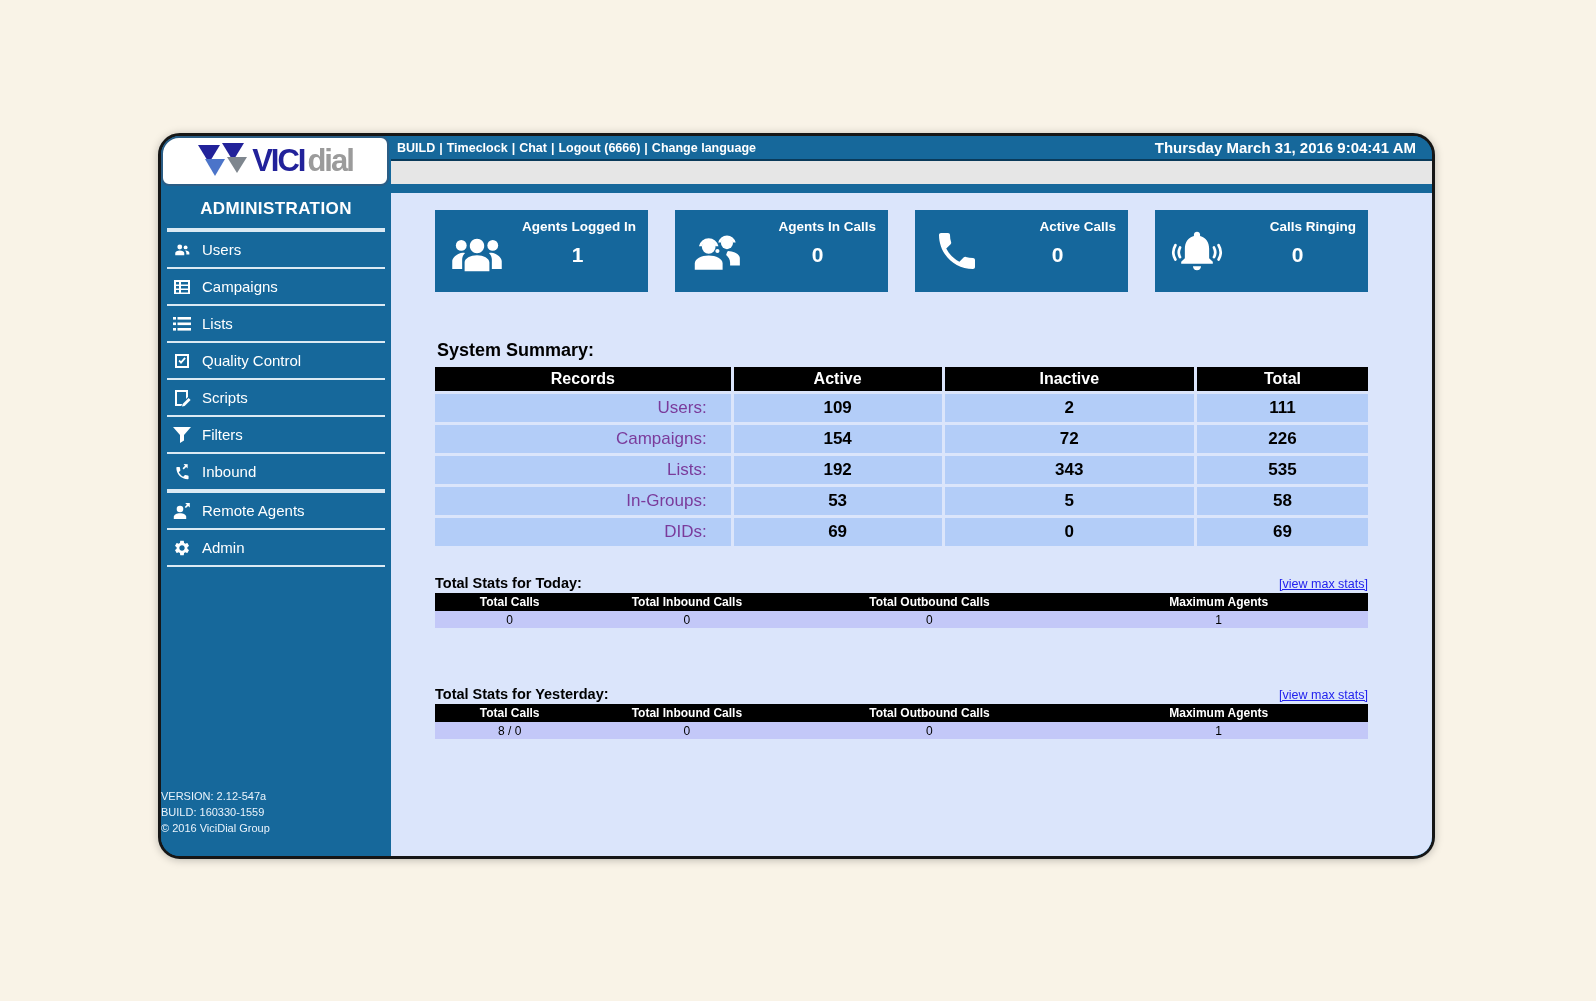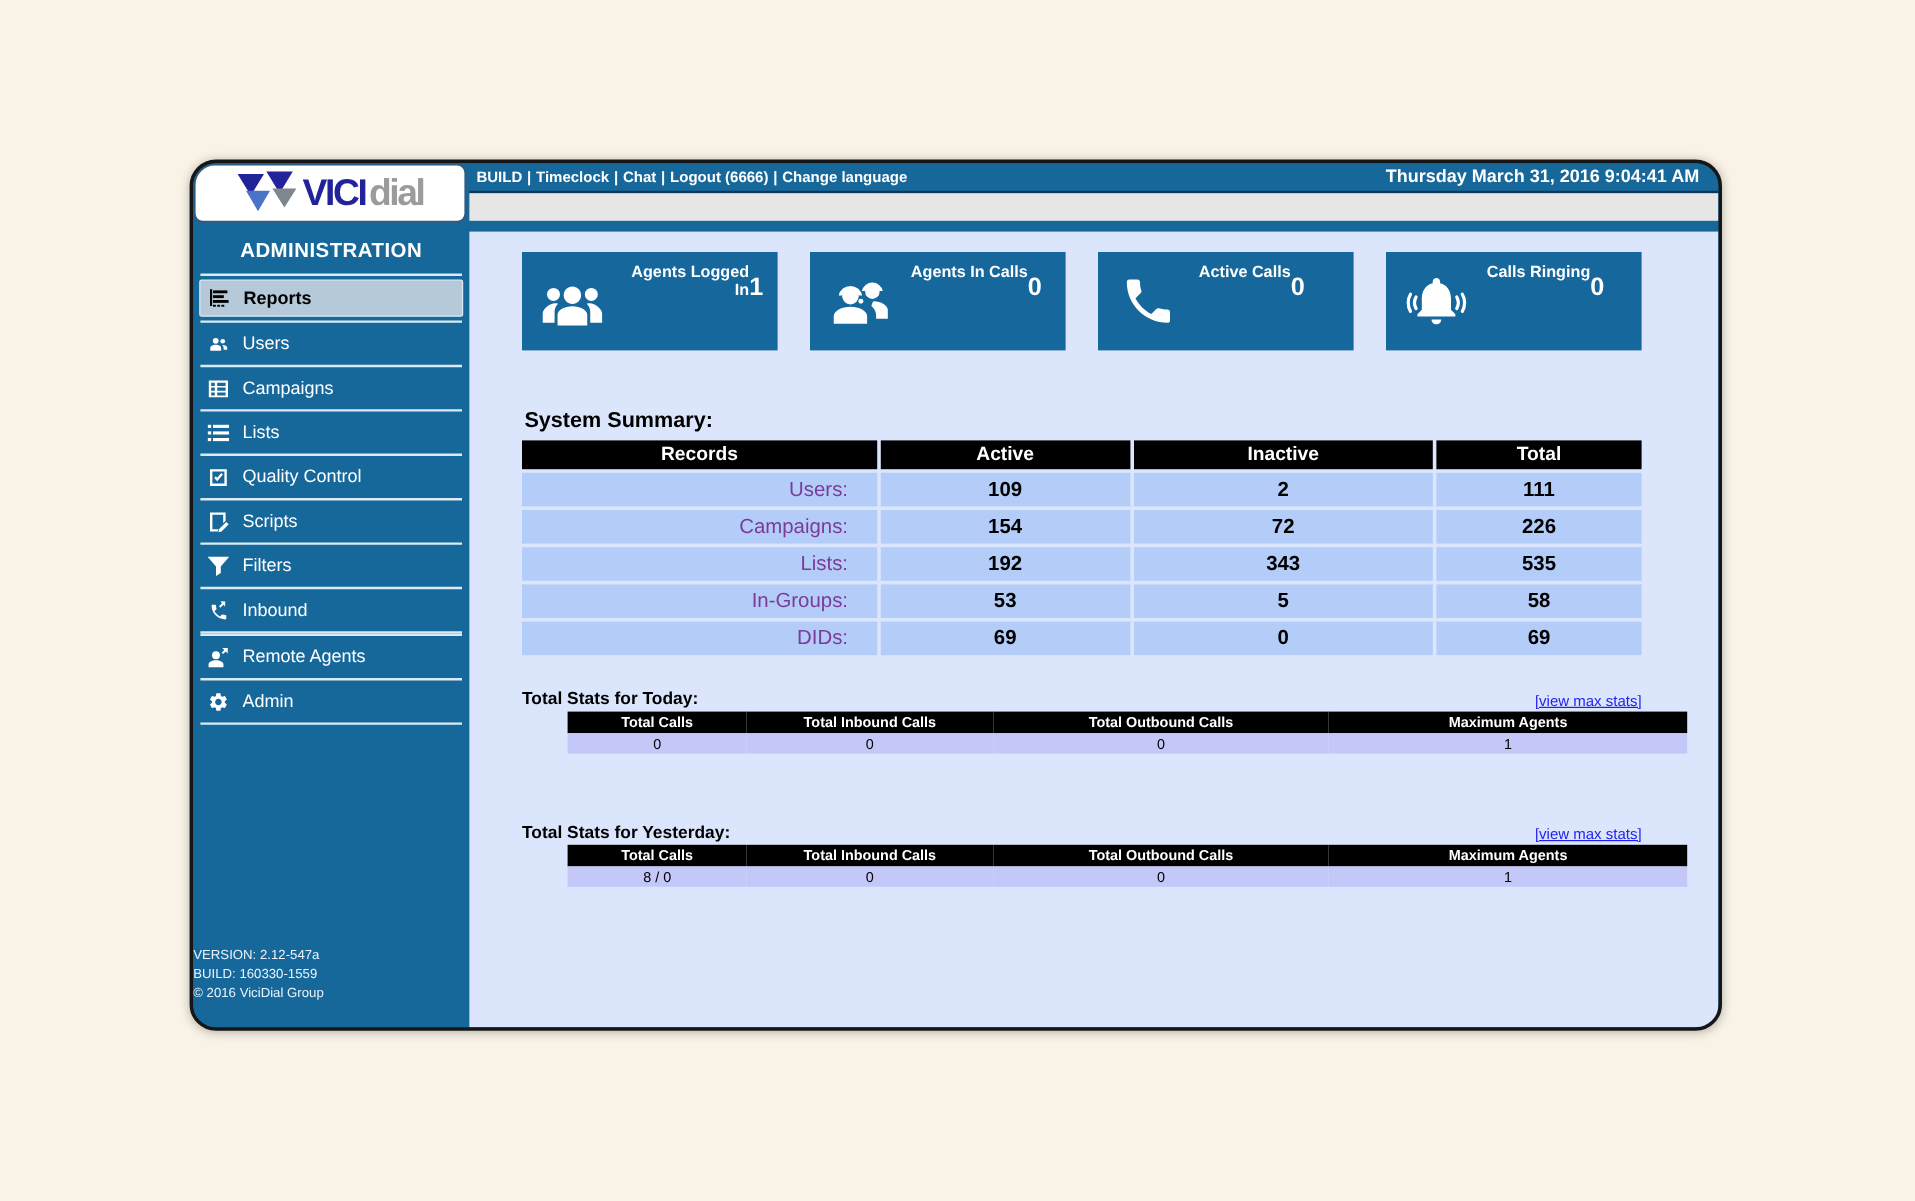--- a/index.html
+++ b/index.html
@@ -84,41 +84,41 @@
     overflow:hidden;
   }
   
   .cards { display:flex; gap:27px; margin-bottom:48px; }
   .card {
     flex:1; height:82px; background:#15679c;
     display:flex; align-items:stretch; color:#fff;
   }
   .card-iconbox { width:84px; display:flex; align-items:center; justify-content:center; }
   .card-iconbox svg { width:54px; height:48px; fill:#fff; }
-  .card-right { flex:1; display:flex; flex-direction:row; padding:9px 12px 0 0; }
+  .card-right { flex:1; display:flex; flex-direction:column; padding:9px 12px 0 0; }
   .card-label { text-align:right; font-size:13.5px; font-weight:bold; }
   .card-value { text-align:center; font-size:21px; font-weight:bold; margin-top:9px; }
   
   .summary-title { font-size:18px; font-weight:bold; color:#000; margin:0 0 3px 2px; }
   table.summary { width:100%; border-collapse:separate; border-spacing:3px; margin-left:-3px; width:calc(100% + 6px); }
   table.summary th {
     background:#000; color:#fff; font-size:16px; font-weight:bold;
     height:24px; text-align:center;
   }
   table.summary td { background:#b3cdf8; height:28px; font-size:17px; }
   table.summary td.rowlabel { text-align:right; padding-right:24px; }
   table.summary td.rowlabel span { color:#7a3b9b; cursor:pointer; }
   table.summary td.num { text-align:center; font-weight:bold; color:#000; }
   
   .stats-section { margin-top:26px; }
   .stats-section.yesterday { margin-top:58px; }
   .stats-head { display:flex; justify-content:space-between; align-items:flex-end; margin-bottom:2px; }
   .stats-title { font-size:14.5px; font-weight:bold; color:#000; }
   .stats-link { font-size:12.5px; color:#2222ee; text-decoration:underline; cursor:pointer; }
-  table.stats { width:100%; border-collapse:collapse;margin-left:38px; }
+  table.stats { width:100%; border-collapse:collapse; }
   table.stats th {
     background:#000; color:#fff; font-size:12px; font-weight:bold;
     height:18px; text-align:center;
   }
   table.stats td { background:#c3c8f8; font-size:12px; height:17px; text-align:center; color:#000; }
 </style>
 </head>
 <body>
 
 <div class="window">
@@ -132,34 +132,20 @@
         <polygon points="8,18 28,18 18,35" fill="#4b74c9"></polygon>
         <polygon points="30,16 50,16 40,32" fill="#7e868e"></polygon>
       </svg>
       <span class="logo-vici">VICI</span>
         <span class="logo-dial">dial</span>
     </div>
 
     <div class="admin-title">ADMINISTRATION</div>
     <div class="msep"></div>
 
-    <div class="menu-item selected">
-      <span class="micon">
-        <svg viewBox="0 0 18 16">
-            <rect x="1" y="0" width="1.8" height="14"></rect>
-            <rect x="3.5" y="1" width="12" height="2.4"></rect>
-            <rect x="3.5" y="5" width="9" height="2.4"></rect>
-            <rect x="3.5" y="9" width="13" height="2.4"></rect>
-            <rect x="3.5" y="13" width="2.4" height="1.6"></rect>
-            <rect x="7" y="13" width="2.4" height="1.6"></rect>
-            <rect x="10.5" y="13" width="2.4" height="1.6"></rect>
-          </svg>
-      </span>
-      <span>Reports</span>
-    </div>
     <div class="msep"></div>
 
     <div class="menu-item">
       <span class="micon">
         <svg viewBox="0 0 24 18">
             <circle cx="9" cy="5" r="3.2"></circle>
             <path d="M9 9.5c3.1 0 6 1.5 6 3.4V16H3v-3.1c0-1.9 2.9-3.4 6-3.4z"></path>
             <circle cx="16.8" cy="5.5" r="2.6"></circle>
             <path d="M17 9.6c2.5.1 4.8 1.4 4.8 3V15h-4v-2.1c0-1.1-.5-2.2-1.6-3 .3-.2.5-.3.8-.3z"></path>
           </svg>

